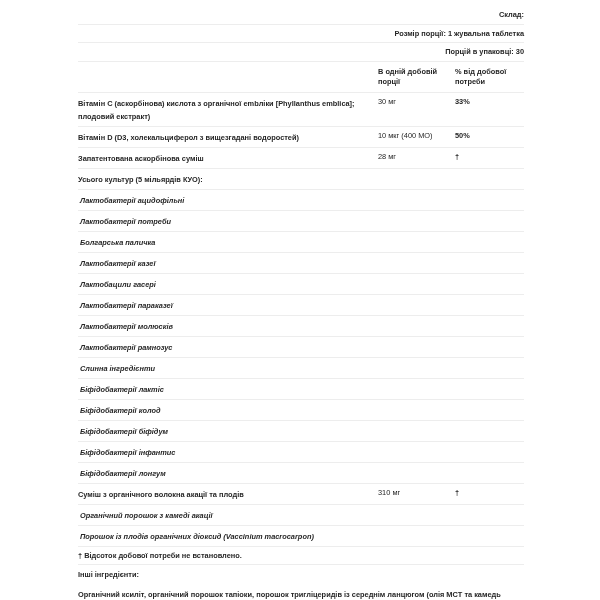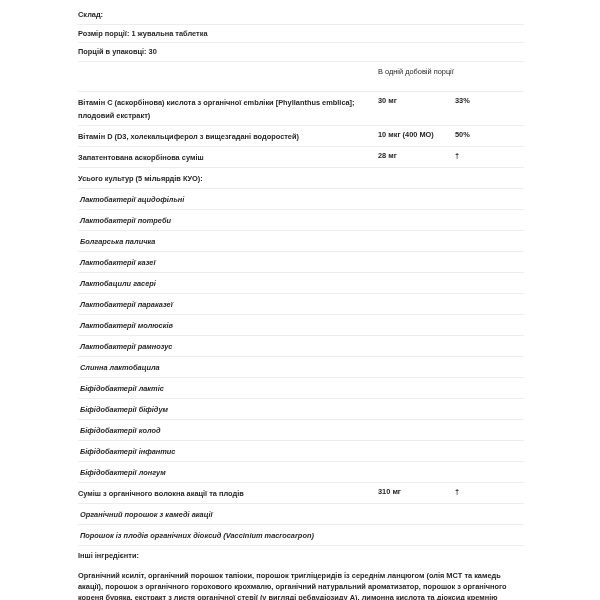--- a/index.html
+++ b/index.html
@@ -38,61 +38,62 @@
     font-size: 7.4px;
     font-weight: bold;
     line-height: 13px;
     color: #262626;
     padding-right: 6px;
     box-sizing: border-box;
   }
   .row .amount {
     flex: 0 0 77px;
     font-size: 7.4px;
-    font-weight: bold;
+    font-weight: normal;
     line-height: 10.5px;
     color: #262626;
   }
   .row .dv {
     flex: 1 1 auto;
     font-size: 7.4px;
     font-weight: bold;
     line-height: 10.5px;
     color: #262626;
   }
 
   
   .row.head {
     padding-top: 5px;
     padding-bottom: 4px;
     min-height: 30px;
   }
   .row.head .amount,
   .row.head .dv {
-    font-weight: normal;
+    font-weight: bold;
     line-height: 10.5px;
   }
 
   
   .row.sub .name {
     font-style: italic;
     padding-left: 2px;
   }
 
   
   .toprow {
     border-bottom: 1px solid #ededed;
     min-height: 18px;
     box-sizing: border-box;
     padding-top: 4px;
     padding-bottom: 3px;
     font-size: 7.4px;
     font-weight: bold;
     line-height: 10.5px;
     color: #262626;
+    text-align: right;
   }
   .toprow.first { border-bottom: 1px solid #ededed; }
 
   
   .footnote {
     border-bottom: 1px solid #ededed;
     min-height: 18px;
     box-sizing: border-box;
     padding-top: 4px;
     padding-bottom: 3px;
@@ -127,20 +128,21 @@
 
   <div>
     <div class="toprow first">Склад:</div>
     <div class="toprow">Розмір порції: 1 жувальна таблетка</div>
     <div class="toprow">Порцій в упаковці: 30</div>
   </div>
 
   <div class="row head">
     <div class="name"></div>
     <div class="amount">В одній добовій порції</div>
+    <div class="dv">% від добової потреби</div>
   </div>
 
   <div id="rows-host">
       <div class="row">
         <div class="name">Вітамін C (аскорбінова) кислота з органічної embліки [Phyllanthus emblica]; плодовий екстракт)</div>
         <div class="amount">30 мг</div>
         <div class="dv">33%</div>
       </div>
       <div class="row">
         <div class="name">Вітамін D (D3, холекальциферол з вищезгадані водоростей)</div>
@@ -191,36 +193,36 @@
         <div class="name">Лактобактерії молюсків</div>
         <div class="amount"></div>
         <div class="dv"></div>
       </div>
       <div class="row sub">
         <div class="name">Лактобактерії рамнозус</div>
         <div class="amount"></div>
         <div class="dv"></div>
       </div>
       <div class="row sub">
-        <div class="name">Слинна лактобацила</div>
+        <div class="name">Слинна інгредієнти</div>
         <div class="amount"></div>
         <div class="dv"></div>
       </div>
       <div class="row sub">
         <div class="name">Біфідобактерії лактіс</div>
         <div class="amount"></div>
         <div class="dv"></div>
       </div>
       <div class="row sub">
+        <div class="name">Біфідобактерії колод</div>
+        <div class="amount"></div>
+        <div class="dv"></div>
+      </div>
+      <div class="row sub">
         <div class="name">Біфідобактерії біфідум</div>
-        <div class="amount"></div>
-        <div class="dv"></div>
-      </div>
-      <div class="row sub">
-        <div class="name">Біфідобактерії колод</div>
         <div class="amount"></div>
         <div class="dv"></div>
       </div>
       <div class="row sub">
         <div class="name">Біфідобактерії інфантис</div>
         <div class="amount"></div>
         <div class="dv"></div>
       </div>
       <div class="row sub">
         <div class="name">Біфідобактерії лонгум</div>
@@ -237,17 +239,18 @@
         <div class="amount"></div>
         <div class="dv"></div>
       </div>
       <div class="row sub">
         <div class="name">Порошок із плодів органічних діоксид (Vaccinium macrocarpon)</div>
         <div class="amount"></div>
         <div class="dv"></div>
       </div>
     </div>
 
+  <div class="footnote">† Відсоток добової потреби не встановлено.</div>
 
   <div class="sec-heading">Інші інгредієнти:</div>
   <div class="para">Органічний ксиліт, органічний порошок тапіоки, порошок тригліцеридів із середнім ланцюгом (олія MCT та камедь акації), порошок з органічного горохового крохмалю, органічний натуральний ароматизатор, порошок з органічного кореня буряка, екстракт з листя органічної стевії (у вигляді ребаудіозиду A), лимонна кислота та діоксид кремнію (кремній). Містить: горіхи (кокос). Виготовлено без використання молока, яєць, риби, ракоподібних, молюсків, арахісу, пшениці, сої, кунжуту або глютена. Виробляється на підприємстві, зареєстрованому FDA, перевіреному третьою стороною та відповідним вимогам cGMP. Дане підприємство може також обробляти інші продукти, що містять вищезгадані алергени або інгредієнти.</div>
 
 </div>
 
 </body></html>

